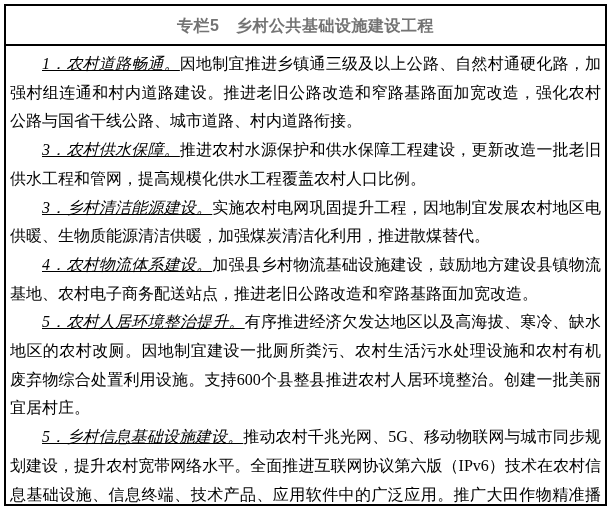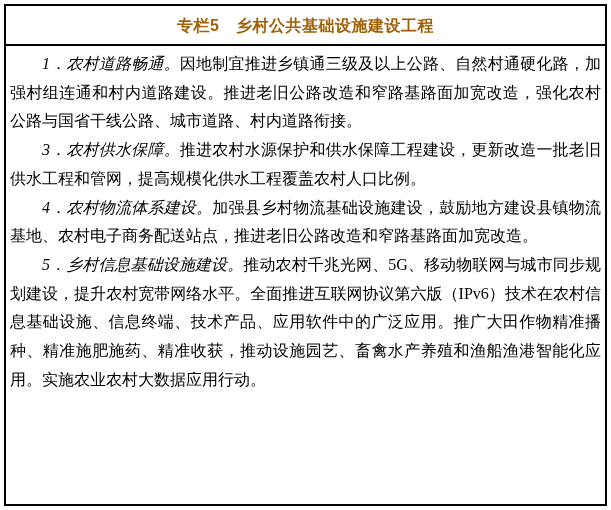--- a/index.html
+++ b/index.html
@@ -25,49 +25,52 @@
     border: 2px solid #000000;
     background: #ffffff;
   }
   .box-title {
     box-sizing: border-box;
     height: 40px;
     border-bottom: 2px solid #000000;
     text-align: center;
     font-size: 16px;
     font-weight: bold;
-    color: #a16207;
+    color: #737373;
     padding-top: 10px;
     letter-spacing: 0.5px;
     font-family: "Liberation Sans", "DejaVu Sans", sans-serif;
   }
   .box-body {
     box-sizing: border-box;
     padding: 4px 4px 0 4px;
     font-size: 16px;
     line-height: 28.7px;
     color: #000000;
     text-align: justify;
   }
   .box-body p {
     margin: 0;
     padding: 0;
     text-indent: 2em;
   }
   .para-lead {
     font-style: italic;
     font-family: "Liberation Serif", "DejaVu Serif", serif;
+    text-decoration: underline;
   }
 </style>
 </head>
 <body>
 
 <div class="page">
   <div class="column-box">
     <div class="box-title">专栏5　乡村公共基础设施建设工程</div>
     <div class="box-body" id="box-body">
         <p><span class="para-lead">1．农村道路畅通。</span><span>因地制宜推进乡镇通三级及以上公路、自然村通硬化路，加强村组连通和村内道路建设。推进老旧公路改造和窄路基路面加宽改造，强化农村公路与国省干线公路、城市道路、村内道路衔接。</span></p>
         <p><span class="para-lead">3．农村供水保障。</span><span>推进农村水源保护和供水保障工程建设，更新改造一批老旧供水工程和管网，提高规模化供水工程覆盖农村人口比例。</span></p>
+        <p><span class="para-lead">3．乡村清洁能源建设。</span><span>实施农村电网巩固提升工程，因地制宜发展农村地区电供暖、生物质能源清洁供暖，加强煤炭清洁化利用，推进散煤替代。</span></p>
         <p><span class="para-lead">4．农村物流体系建设。</span><span>加强县乡村物流基础设施建设，鼓励地方建设县镇物流基地、农村电子商务配送站点，推进老旧公路改造和窄路基路面加宽改造。</span></p>
+        <p><span class="para-lead">5．农村人居环境整治提升。</span><span>有序推进经济欠发达地区以及高海拔、寒冷、缺水地区的农村改厕。因地制宜建设一批厕所粪污、农村生活污水处理设施和农村有机废弃物综合处置利用设施。支持600个县整县推进农村人居环境整治。创建一批美丽宜居村庄。</span></p>
         <p><span class="para-lead">5．乡村信息基础设施建设。</span><span>推动农村千兆光网、5G、移动物联网与城市同步规划建设，提升农村宽带网络水平。全面推进互联网协议第六版（IPv6）技术在农村信息基础设施、信息终端、技术产品、应用软件中的广泛应用。推广大田作物精准播种、精准施肥施药、精准收获，推动设施园艺、畜禽水产养殖和渔船渔港智能化应用。实施农业农村大数据应用行动。</span></p>
       </div>
   </div>
 </div>
 
 </body></html>

